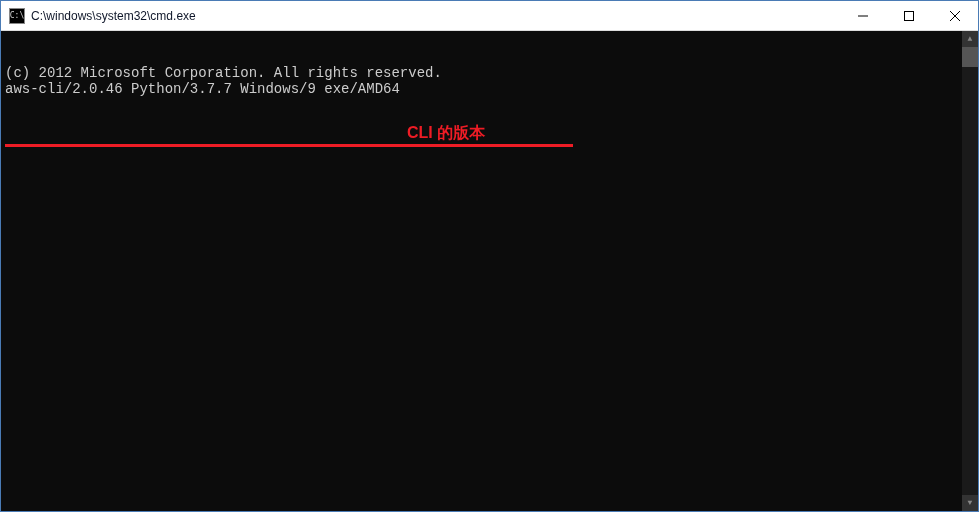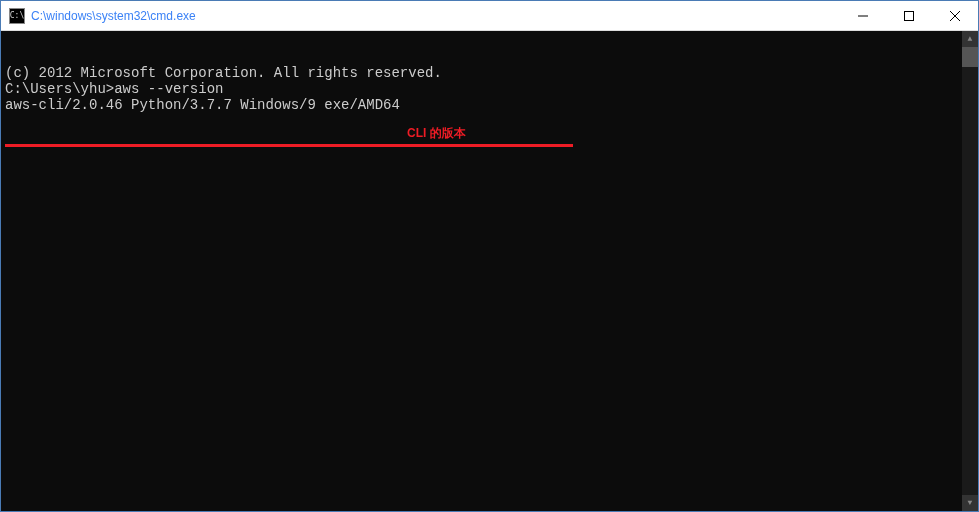--- a/index.html
+++ b/index.html
@@ -43,21 +43,21 @@
       position: relative;
     }
     .titlebar-icon-inner {
       font-family: Consolas, monospace;
       font-size: 8px;
       color: #ccc;
       line-height: 1;
     }
     .titlebar-title {
       font-size: 12px;
-      color: #3b82f6;
+      color: #0f172a;
       flex-grow: 1;
     }
     .titlebar-controls {
       display: flex;
       height: 100%;
     }
     .titlebar-btn {
       width: 46px;
       height: 100%;
       display: flex;
@@ -89,21 +89,21 @@
       height: 3px;
       background: #ee1c25;
       left: 0;
       width: 568px;
       top: 79px;
     }
     .annotation-label {
       position: absolute;
       color: #ee1c25;
       font-family: "Microsoft YaHei", SimHei, sans-serif;
-      font-size: 12px;
+      font-size: 16px;
       font-weight: bold;
       left: 402px;
       top: 60px;
       white-space: nowrap;
     }
     .cursor {
       display: inline-block;
       width: 8px;
       height: 2px;
       background: #cccccc;
@@ -166,21 +166,21 @@
       </div>
       <div class="titlebar-btn">
         <svg viewBox="0 0 10 10">
             <line x1="0" y1="0" x2="10" y2="10" stroke="#000" stroke-width="1"></line>
             <line x1="10" y1="0" x2="0" y2="10" stroke="#000" stroke-width="1"></line>
           </svg>
       </div>
     </div>
   </div>
   <div class="terminal">
-    <div class="terminal-content"><div>(c) 2012 Microsoft Corporation. All rights reserved.</div><div></div><div>C:\Users\yhu&gt;aws --version</div><div>aws-cli/2.0.46 Python/3.7.7 Windows/9 exe/AMD64</div><div></div>
+    <div class="terminal-content"><div>(c) 2012 Microsoft Corporation. All rights reserved.</div><div></div><div>aws-cli/2.0.46 Python/3.7.7 Windows/9 exe/AMD64</div><div></div>
       <div class="annotation-underline"></div>
       <div class="annotation-label">CLI 的版本</div>
     </div>
     <div class="scrollbar">
       <div class="scrollbar-btn">
         <span>▲</span>
       </div>
       <div class="scrollbar-track">
         <div class="scrollbar-thumb"></div>
       </div>

